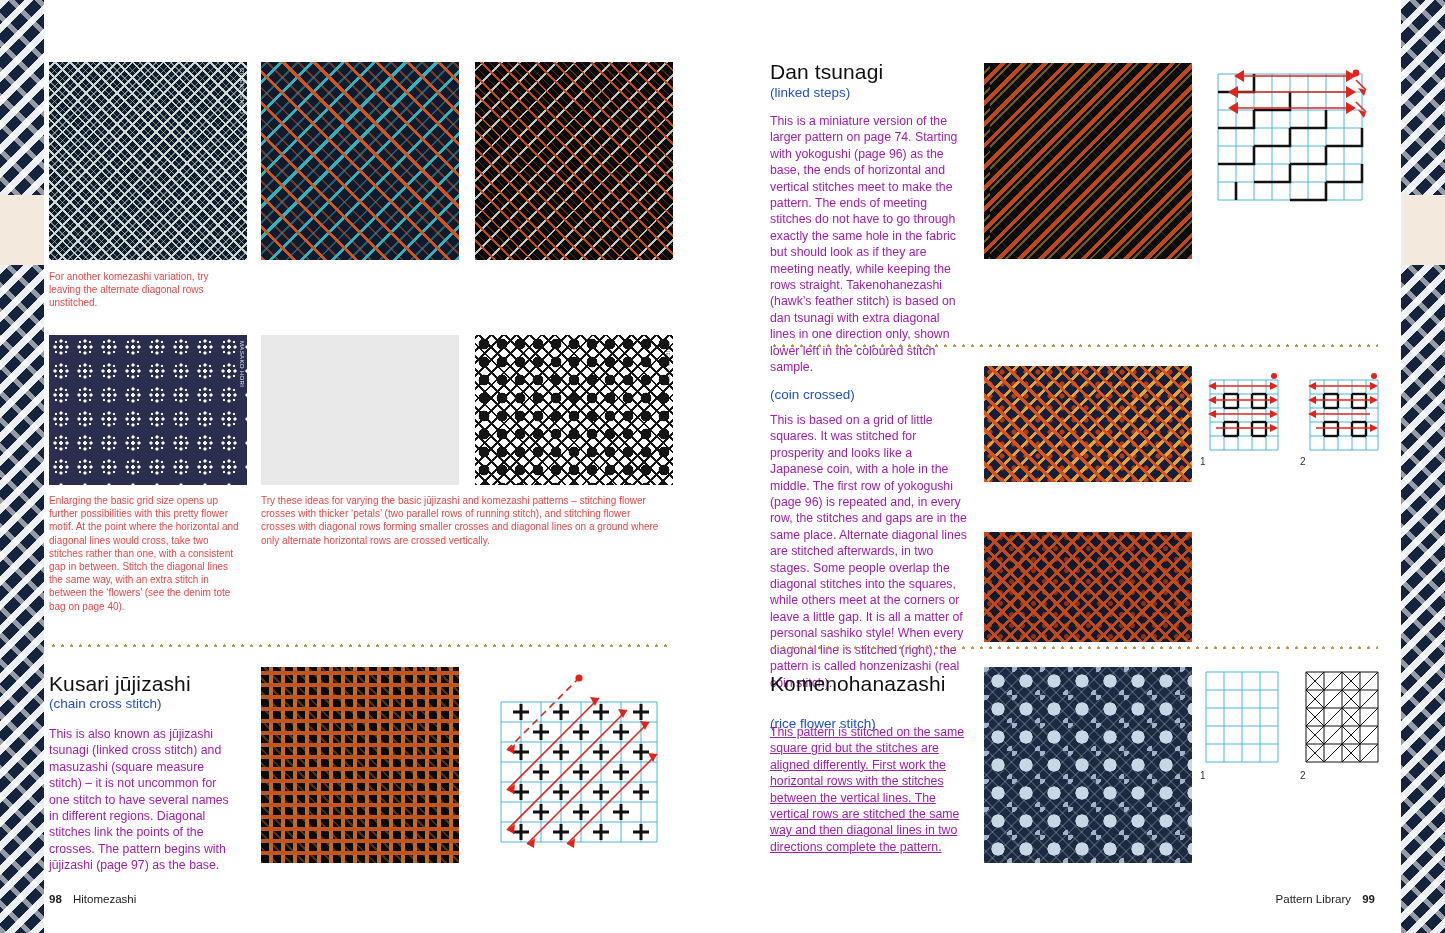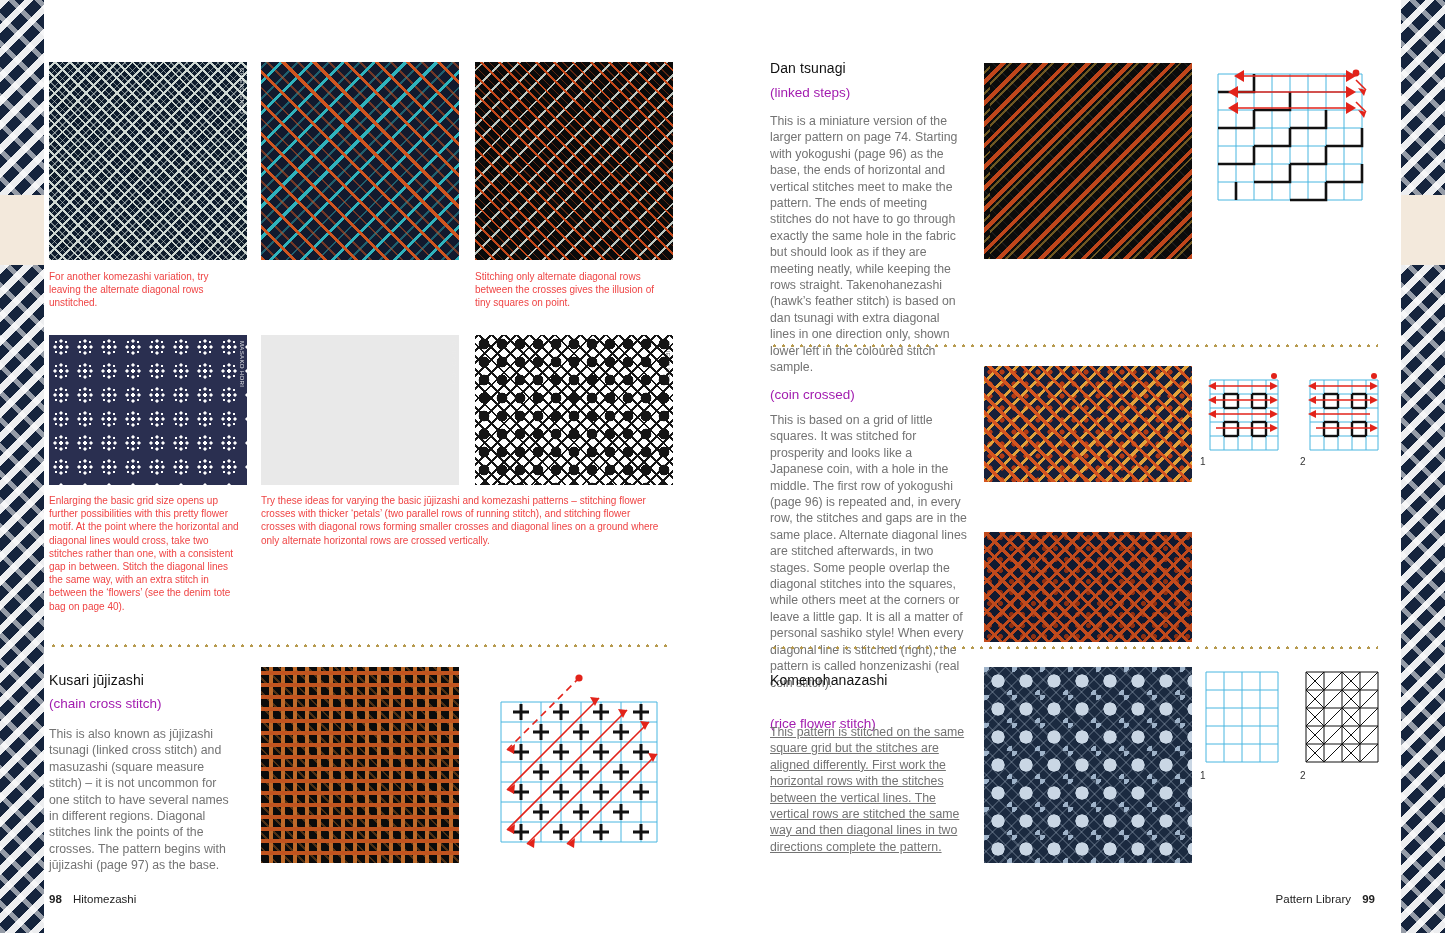--- a/index.html
+++ b/index.html
@@ -49,24 +49,24 @@
   .credit{
     position:absolute;right:2px;top:6px;
     writing-mode:vertical-rl;
     font-size:6px;letter-spacing:.06em;color:#fff;opacity:.85;
   }
   .credit.dark{color:#222;opacity:.65;}
   .cap{
     font-size:10px;line-height:1.32;color:#ef4444;
   }
   h2.title{
-    font-size:14px;font-weight:400;margin:0;color:#111;letter-spacing:.1px;
-  }
-  .subtitle{font-size:13.5px;color:#a21caf;margin:0 0 9px 0;}
-  .body{font-size:12.3px;line-height:1.335;color:#737373;}
+    font-size:21px;font-weight:400;margin:0;color:#111;letter-spacing:.1px;
+  }
+  .subtitle{font-size:13.5px;color:#1d4ed8;margin:0 0 9px 0;}
+  .body{font-size:12.3px;line-height:1.335;color:#a21caf;}
   .dots{
     height:4px;
     background-image:radial-gradient(circle, #b79a4e 1.6px, rgba(0,0,0,0) 1.7px);
     background-size:9px 4px;background-repeat:repeat-x;background-position:0 1px;
   }
 
   
   .p-komezashi{
     background-color:#0e1c2c;
     background-image:
@@ -199,21 +199,20 @@
 
   <div class="swatch p-komezashi" style="position:absolute;left:5px;top:62px;width:198px;height:198px;">
     <span class="credit">CHIEKO ENDO</span>
   </div>
   <div class="swatch p-zigzag" style="position:absolute;left:217px;top:62px;width:198px;height:198px;">
   </div>
   <div class="swatch p-altdiag" style="position:absolute;left:431px;top:62px;width:198px;height:198px;">
   </div>
 
   <div class="cap" style="position:absolute;left:5px;top:270px;width:192px;">For another komezashi variation, try leaving the alternate diagonal rows unstitched.</div>
-  <div class="cap" style="position:absolute;left:431px;top:270px;width:192px;">Stitching only alternate diagonal rows between the crosses gives the illusion of tiny squares on point.</div>
 
   <div class="swatch p-flower" style="position:absolute;left:5px;top:335px;width:198px;height:150px;">
     <span class="credit">MASAKO HORI</span>
   </div>
   <div class="swatch p-crossbig" style="position:absolute;left:217px;top:335px;width:198px;height:150px;">
     <span class="credit">CHIEKO HORI</span>
   </div>
   <div class="swatch p-crosssmall" style="position:absolute;left:431px;top:335px;width:198px;height:150px;">
     <span class="credit dark">CHIEKO HORI</span>
   </div>

